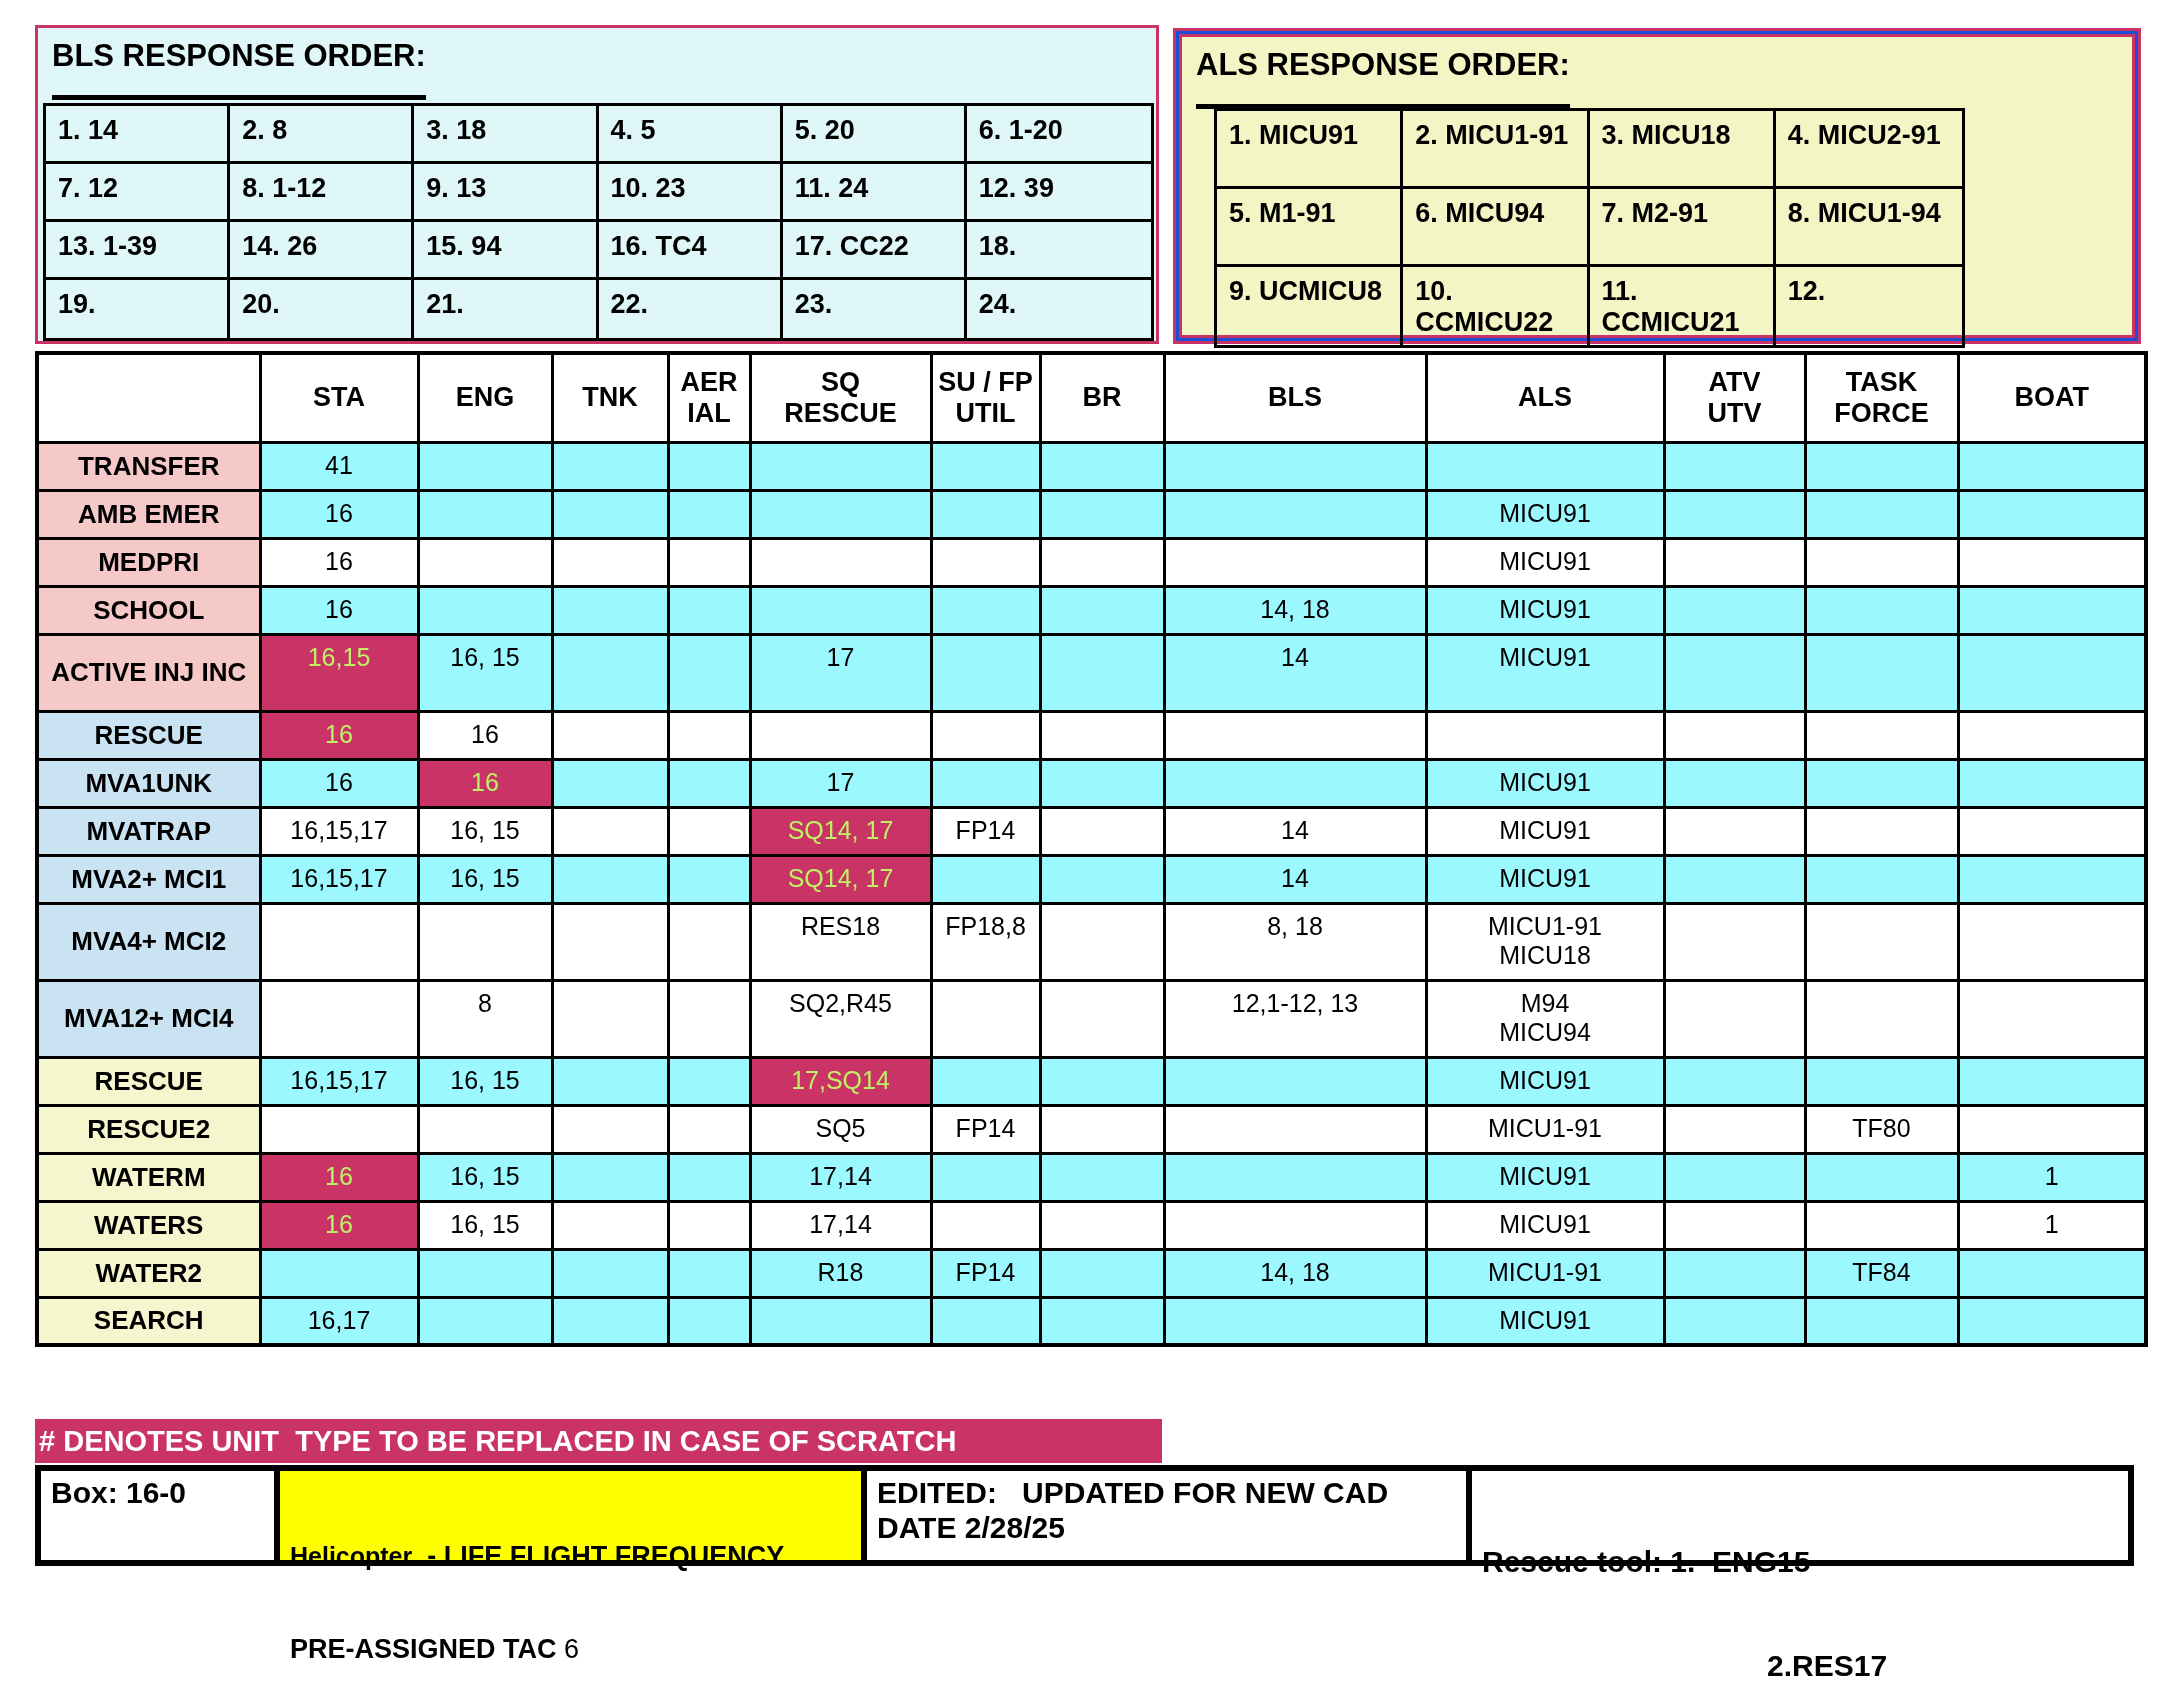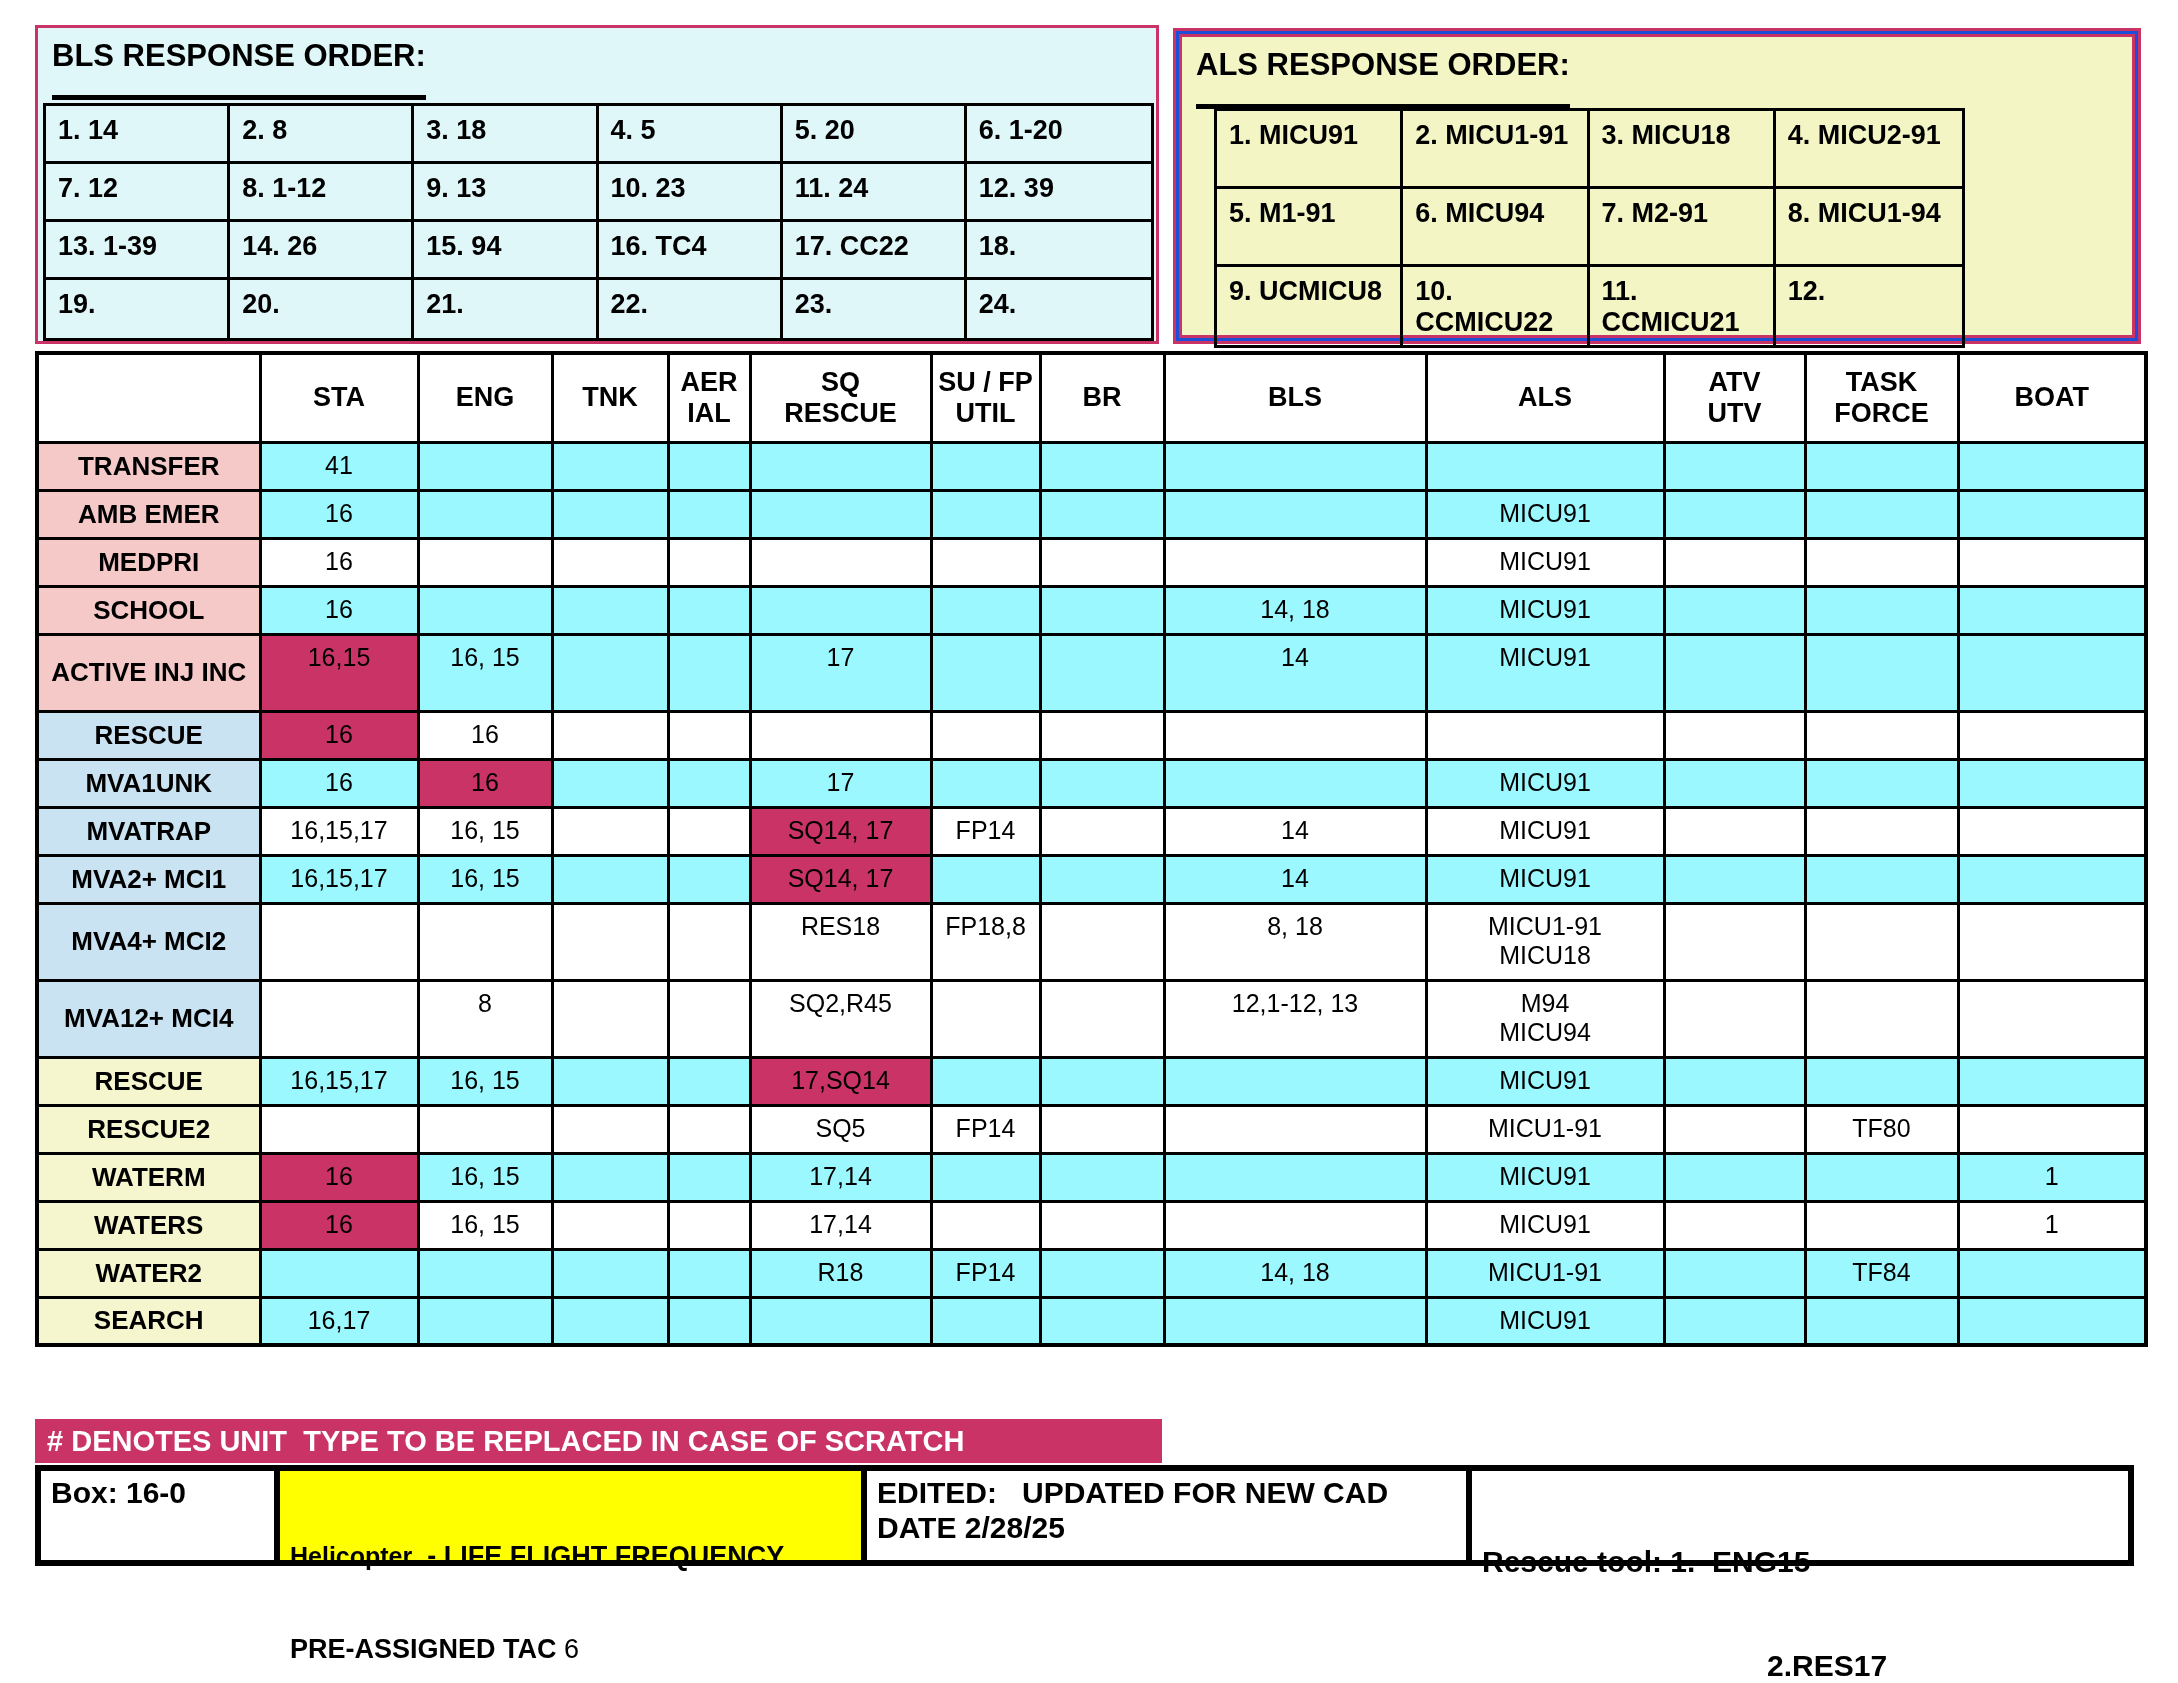--- a/index.html
+++ b/index.html
@@ -29,25 +29,25 @@
   .matrix thead th{height:89px;font-size:27px;font-weight:bold;background:#fff;vertical-align:middle;}
   .matrix tbody tr{height:48px;}
   .matrix tbody tr.tall{height:77px;}
   .matrix tbody th.rowlabel{font-size:26px;font-weight:bold;vertical-align:middle;padding:2px 4px;}
   .matrix tbody td{font-size:25px;font-weight:normal;vertical-align:top;padding-top:7px;}
   .rowlabel.pink{background:#F6C9C9;}
   .rowlabel.blue{background:#C9E3F3;}
   .rowlabel.yellow{background:#F5F6CE;}
   td.cyan{background:#9AF8FE;}
   td.white{background:#ffffff;}
-  td.hl{background:#CA3366 !important;color:#000000;}
+  td.hl{background:#CA3366 !important;color:#bef264;}
   td.b{font-weight:bold;}
   
   .scratch-bar{position:absolute;left:35px;top:1419px;width:1127px;height:44px;background:#CA3366;color:#fff;
-    font-weight:bold;font-size:29px;line-height:44px;padding-left:12px;box-sizing:border-box;white-space:pre;}
+    font-weight:bold;font-size:29px;line-height:44px;padding-left:4px;box-sizing:border-box;white-space:pre;}
   
   .footer{position:absolute;left:35px;top:1465px;display:flex;}
   .fbox{box-sizing:border-box;border:6px solid #000;height:101px;background:#fff;padding:5px 10px;
     font-size:30px;font-weight:bold;white-space:pre-wrap;line-height:1.15;}
   .fbox+.fbox{border-left:none;}
   .fbox.box-id{width:245px;}
   .fbox.heli{width:587px;background:#FFFF00;padding-top:8px;}
   .fbox.edited{width:605px;}
   .fbox.rtool{width:662px;}
   .heli .small{font-size:25px;text-align:right;}

